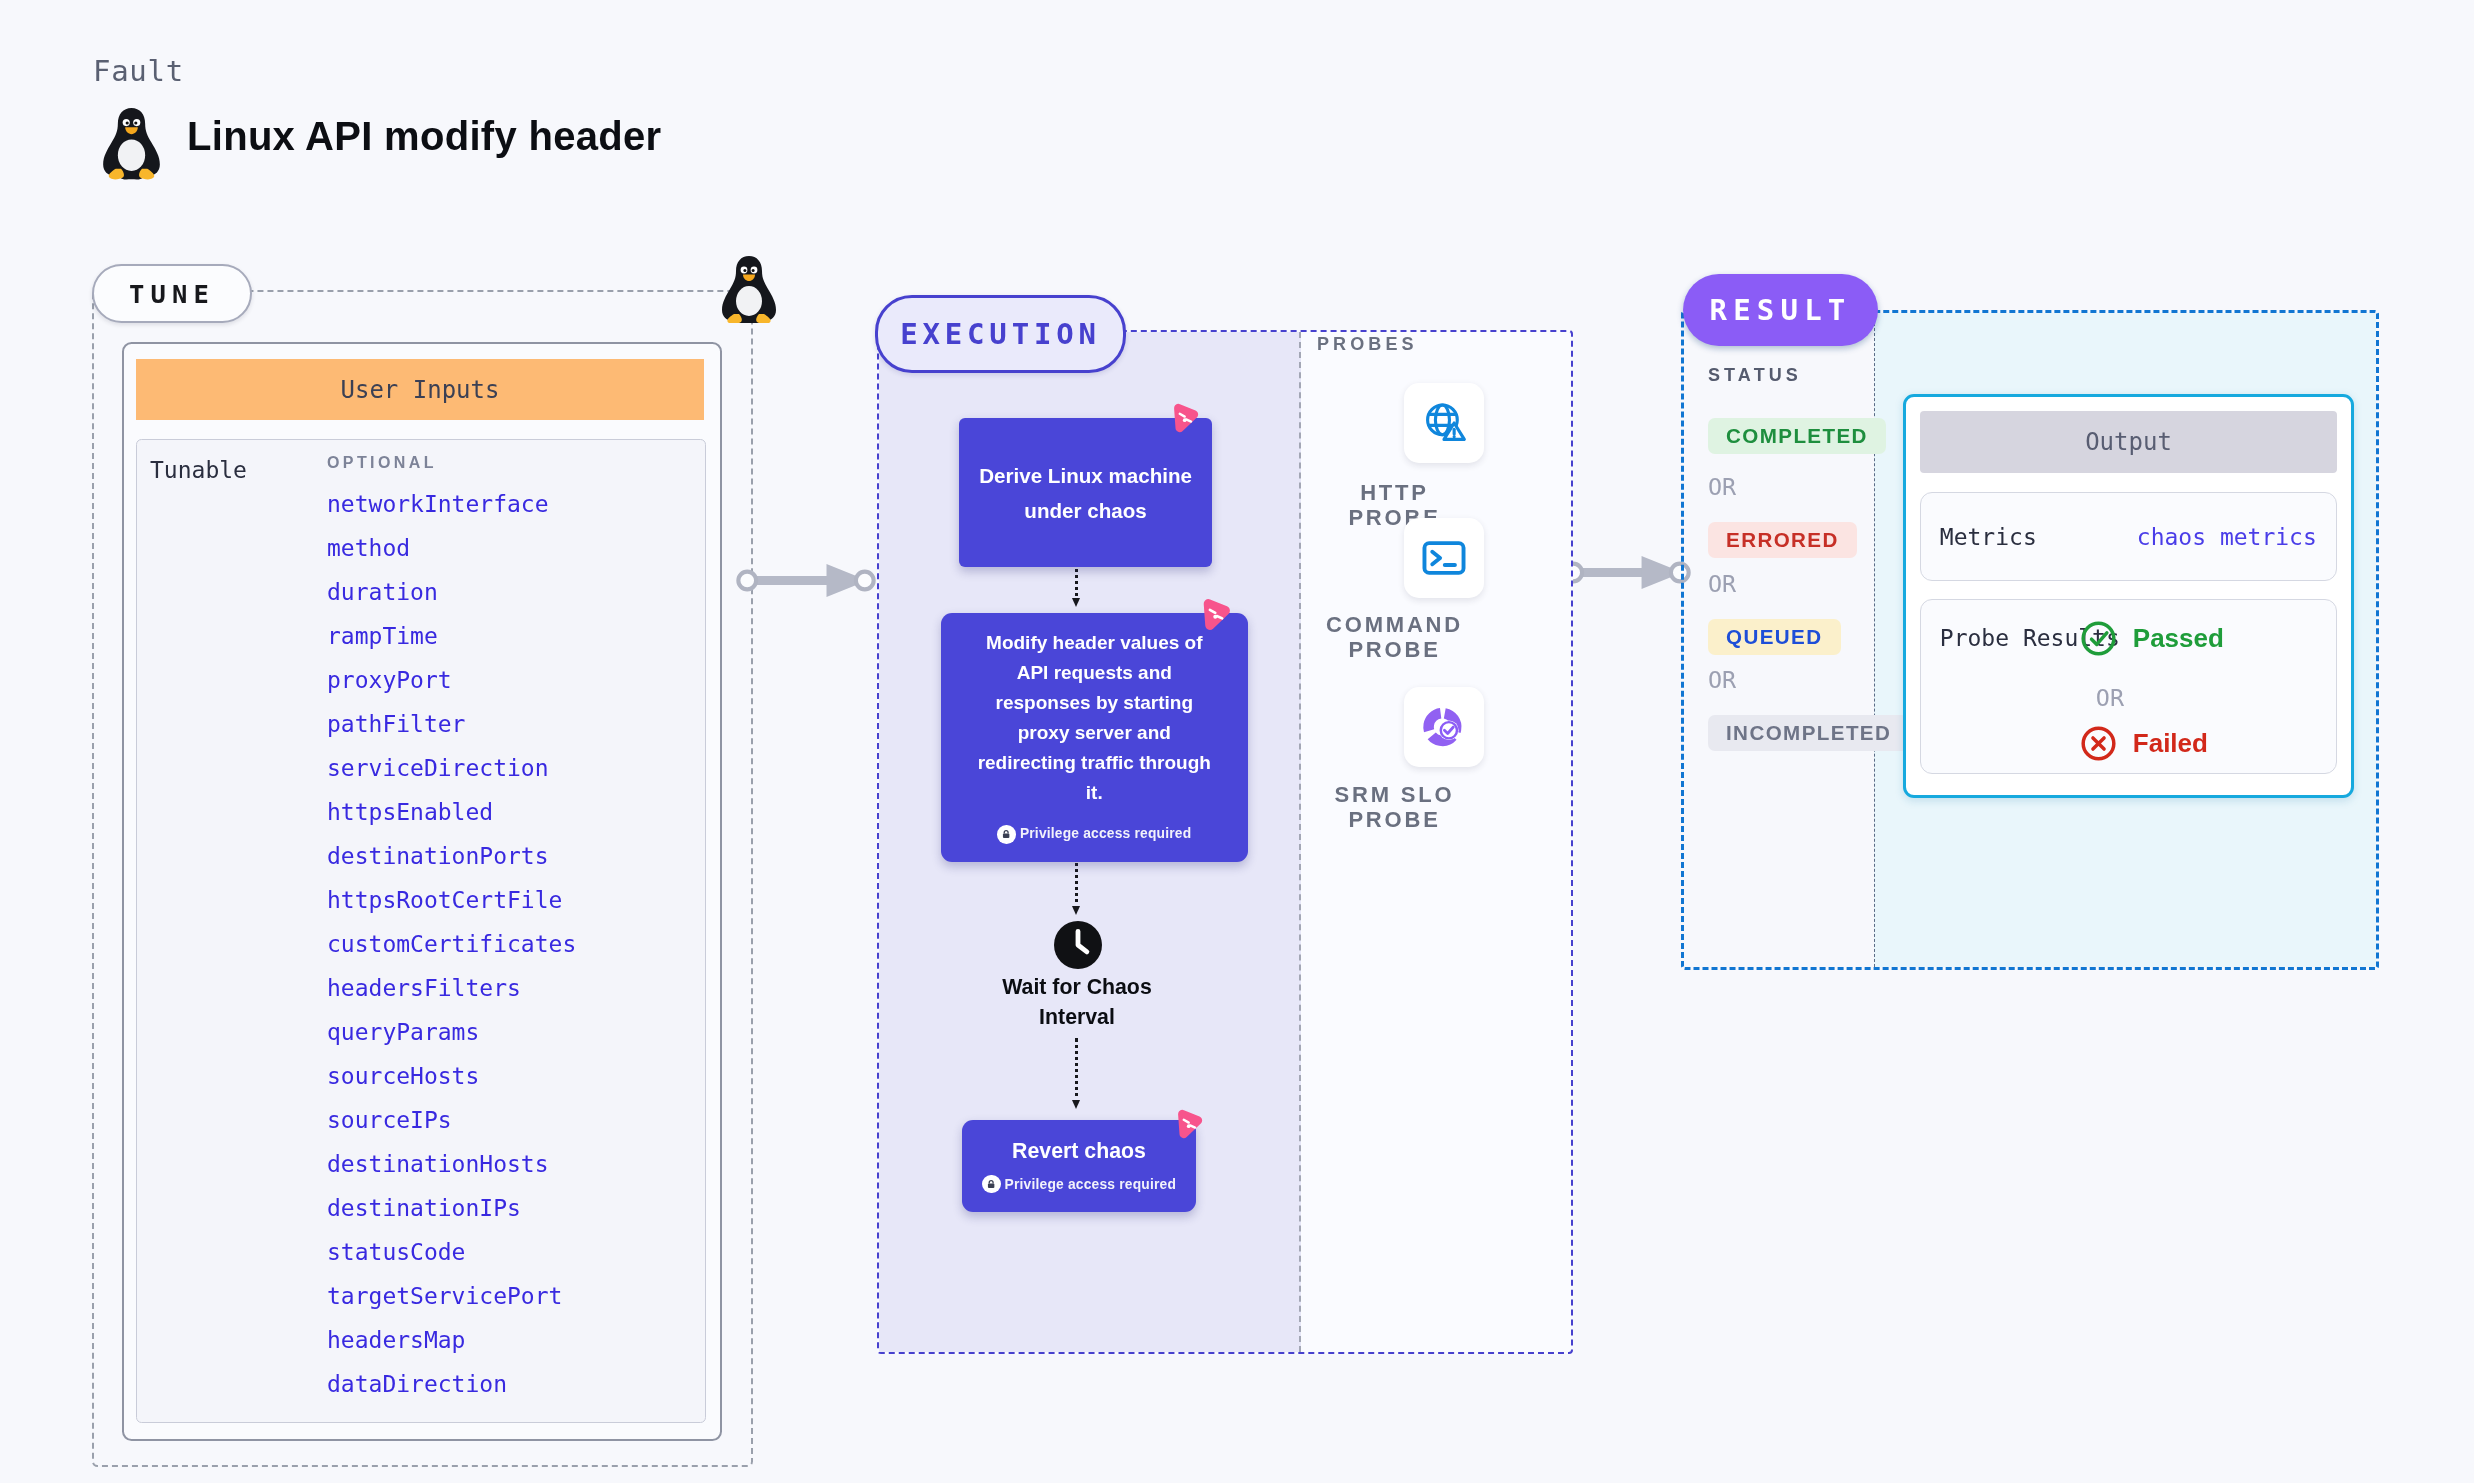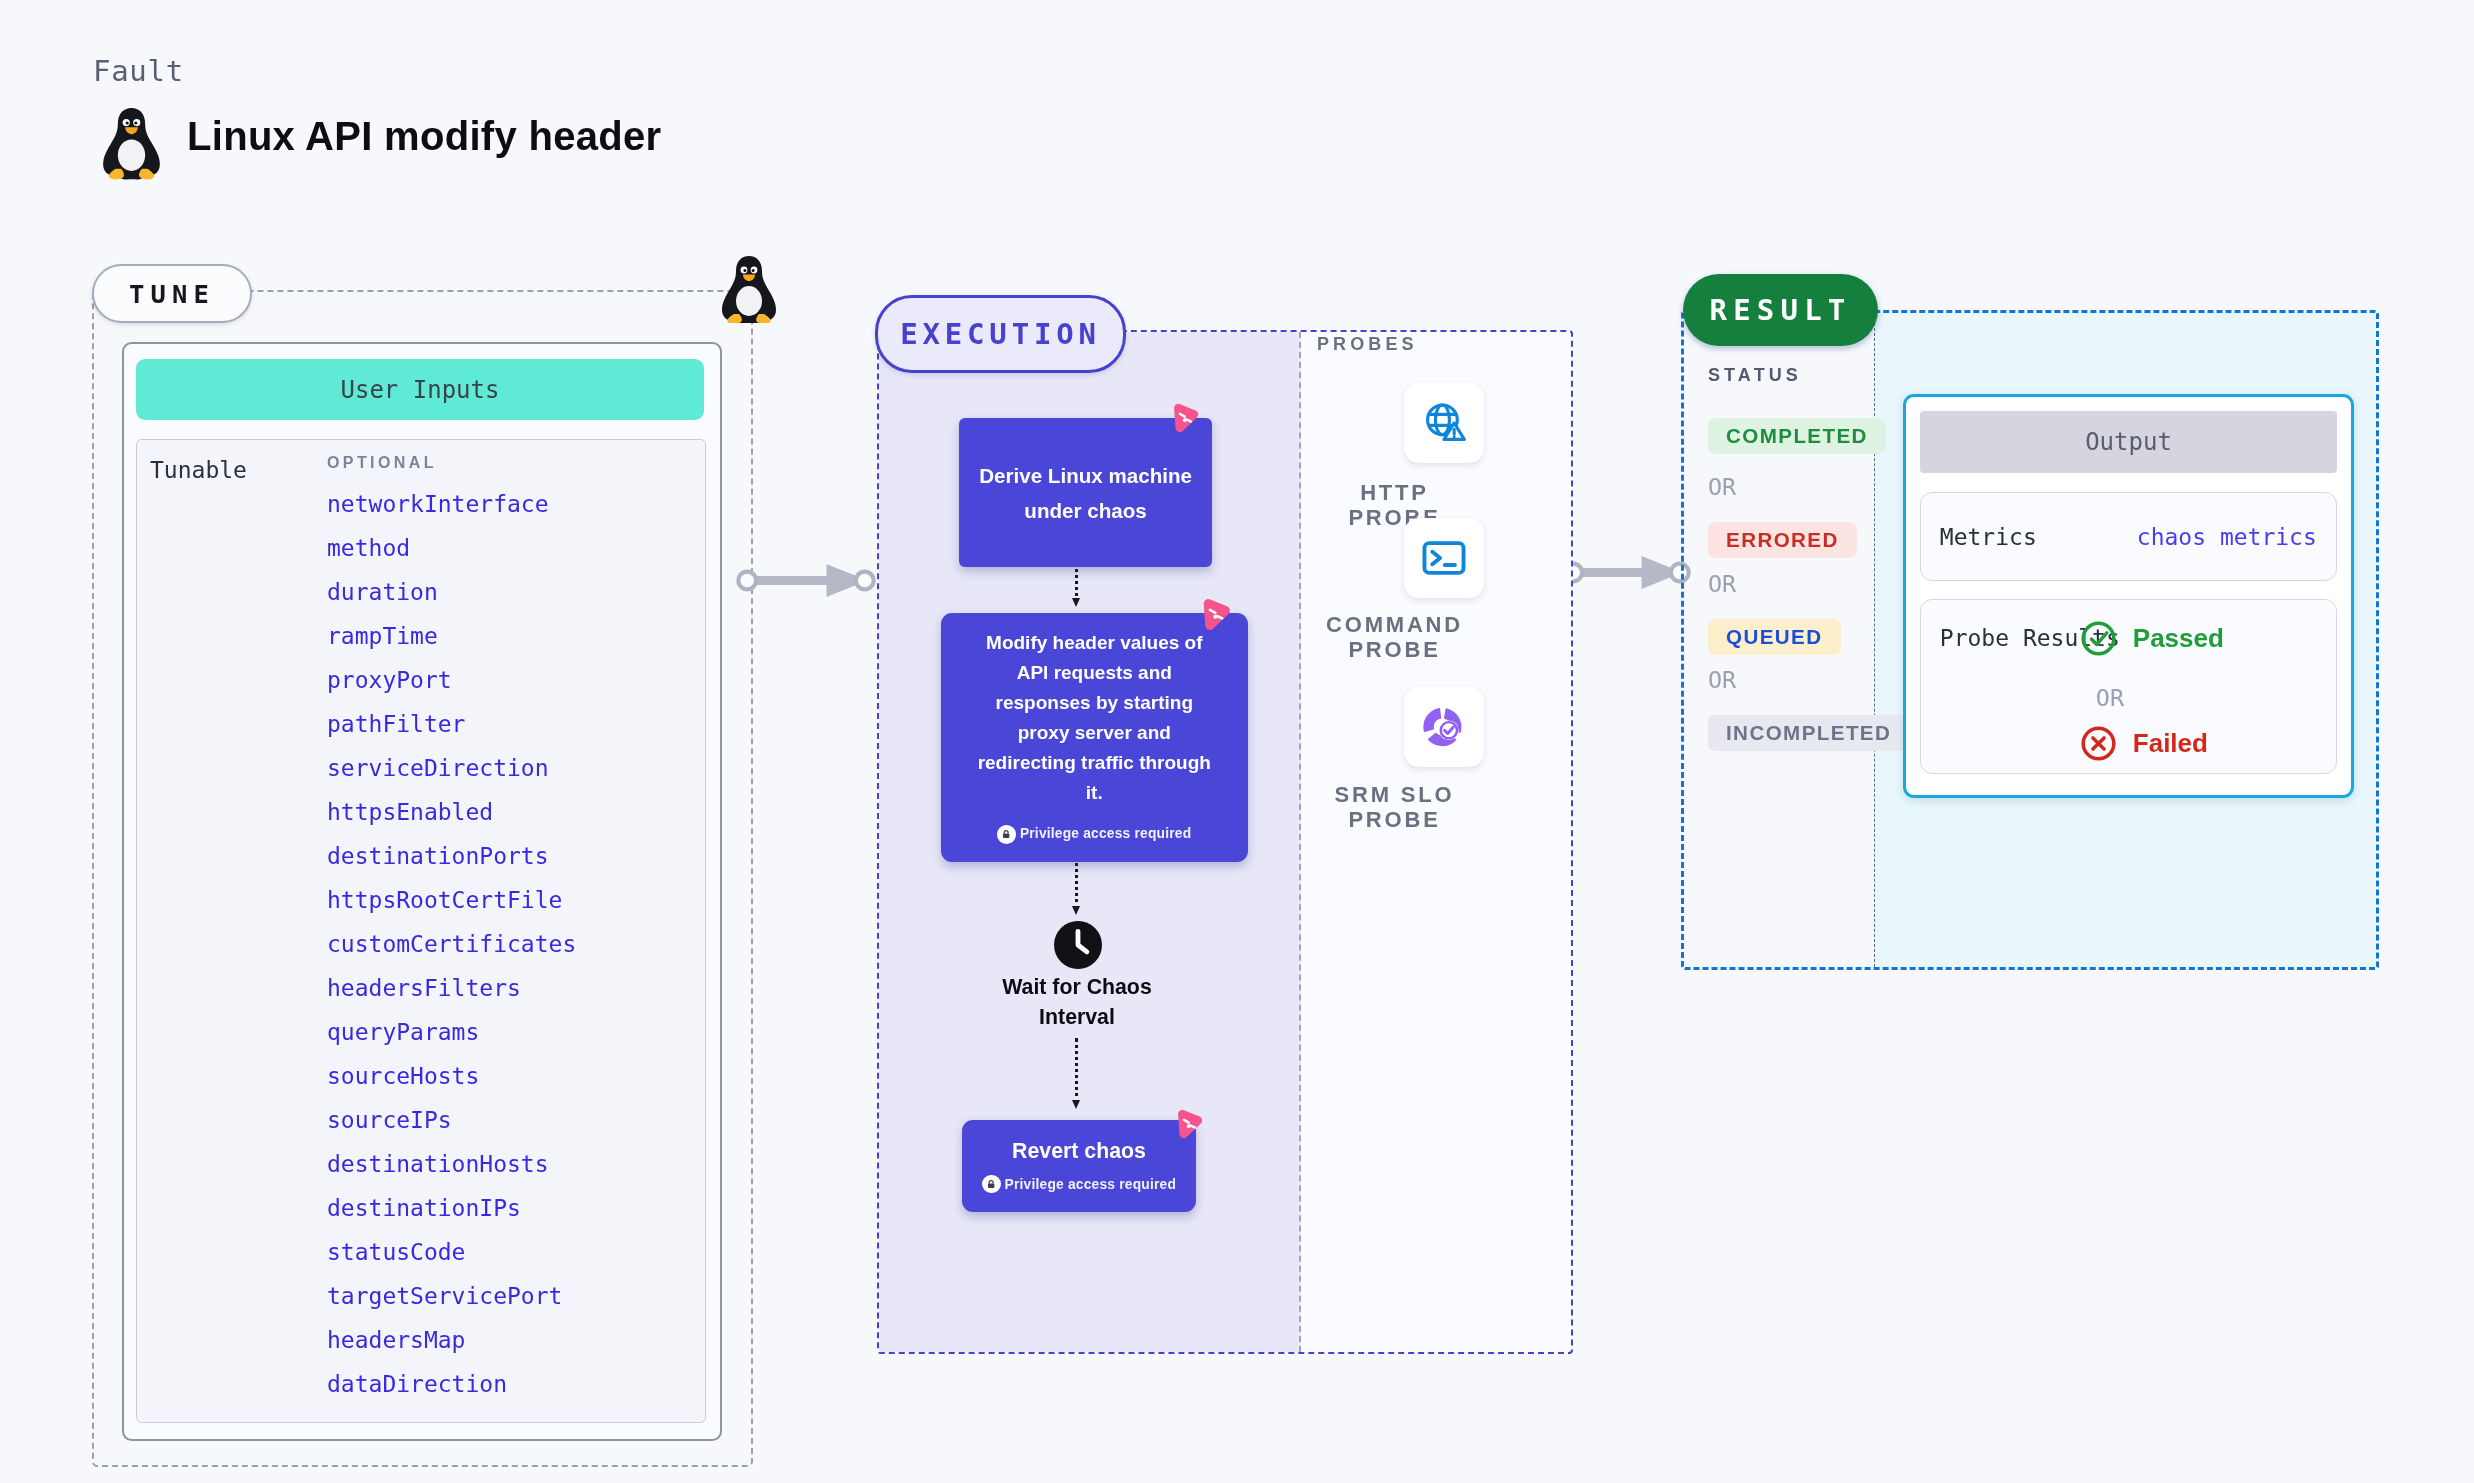--- a/index.html
+++ b/index.html
@@ -14,21 +14,21 @@
   .page-title{left:187px;top:114px;font-size:40px;font-weight:bold;color:#0C0E13;letter-spacing:0.3px;}
 
   
   .tune-rect{left:92px;top:290px;width:657px;height:1173px;border:2.8px dashed #9AA0AC;border-radius:5.5px;}
   .pill{display:flex;align-items:center;justify-content:center;z-index:3;}
   .tune-pill{left:92px;top:264px;width:156px;height:55px;border-radius:30px;background:#FBFCFE;
              border:2.8px solid #A6AABB;font-size:25.5px;font-weight:bold;letter-spacing:6.2px;color:#17181C;
              box-shadow:0 2.1px 4.1px rgba(30,34,60,.12);}
   .tux-small{left:718px;top:253px;width:62px;height:70px;z-index:3;}
   .ui-card{left:122px;top:342px;width:596px;height:1095px;background:#FAFBFE;border:2.8px solid #8F94A3;border-radius:9.6px;}
-  .ui-head{left:136px;top:359px;width:568px;height:61px;background:#5eead4;border-radius:9px;
+  .ui-head{left:136px;top:359px;width:568px;height:61px;background:#fdba74;border-radius:0;
            display:flex;align-items:center;justify-content:center;font-size:24px;color:#3B4054;}
   .ui-table{left:136px;top:439px;width:568px;height:982px;background:#F4F5FA;border:1.4px solid #C9CCD9;border-radius:5.5px;}
   .tunable-label{left:150px;top:457px;font-size:23px;color:#2A2E3F;}
   .optional-label{left:327px;top:454px;font-size:16px;font-weight:bold;letter-spacing:3.4px;color:#7D8398;}
   .tunables{left:327px;top:482px;display:flex;flex-direction:column;}
   .tunables span{height:44px;display:flex;align-items:center;font-size:23px;color:#3829E0;
                  font-family:"DejaVu Sans Mono",monospace;cursor:pointer;}
 
   
   .arrow1{left:736px;top:560px;}
@@ -71,21 +71,21 @@
               box-shadow:0 2.1px 6.9px rgba(25,30,60,.10);display:flex;align-items:center;justify-content:center;}
   .pc1{top:383px;} .pc2{top:518px;} .pc3{top:687px;}
   .probe-name{left:1312px;width:165px;text-align:center;font-size:22px;font-weight:bold;letter-spacing:2.8px;
               color:#6A7080;line-height:25px;}
   .pn1{top:480px;} .pn2{top:612px;} .pn3{top:782px;}
 
   
   .result-rect{left:1681px;top:310px;width:692px;height:654px;border:3.4px dashed #1176D2;border-radius:4.1px;}
   .result-cyan{position:absolute;left:190px;top:0;right:0;bottom:0;background:#E9F6FB;
                border-left:1.4px dashed #5B6B85;}
-  .result-pill{left:1683px;top:274px;width:195px;height:72px;border-radius:37px;background:#15803d;color:#fff;
+  .result-pill{left:1683px;top:274px;width:195px;height:72px;border-radius:37px;background:#8b5cf6;color:#fff;
                font-size:29px;font-weight:bold;letter-spacing:6.2px;box-shadow:0 2.8px 6.9px rgba(10,60,120,.3);}
   .status-label{left:1708px;top:365px;font-size:18px;font-weight:bold;letter-spacing:4.1px;color:#555B6E;}
   .status-badge{left:1708px;height:36px;border-radius:6.9px;display:inline-flex;align-items:center;
                 padding:0 18px;font-size:20.6px;font-weight:bold;letter-spacing:1.4px;}
   .sb1{top:418px;} .sb2{top:522px;} .sb3{top:619px;} .sb4{top:715px;}
   .or{font-size:23.4px;color:#9CA0B2;}
   .or-s1{left:1708px;top:473px;} .or-s2{left:1708px;top:570px;} .or-s3{left:1708px;top:666px;}
   .output-card{left:1903px;top:394px;width:445px;height:398px;background:#fff;border:3.4px solid #16A9DE;
                border-radius:11px;box-shadow:0 2.8px 8.3px rgba(20,120,170,.18);}
   .output-head{position:absolute;left:13.8px;top:13.8px;right:13.8px;height:62px;background:#D6D5DF;border-radius:4.1px;

